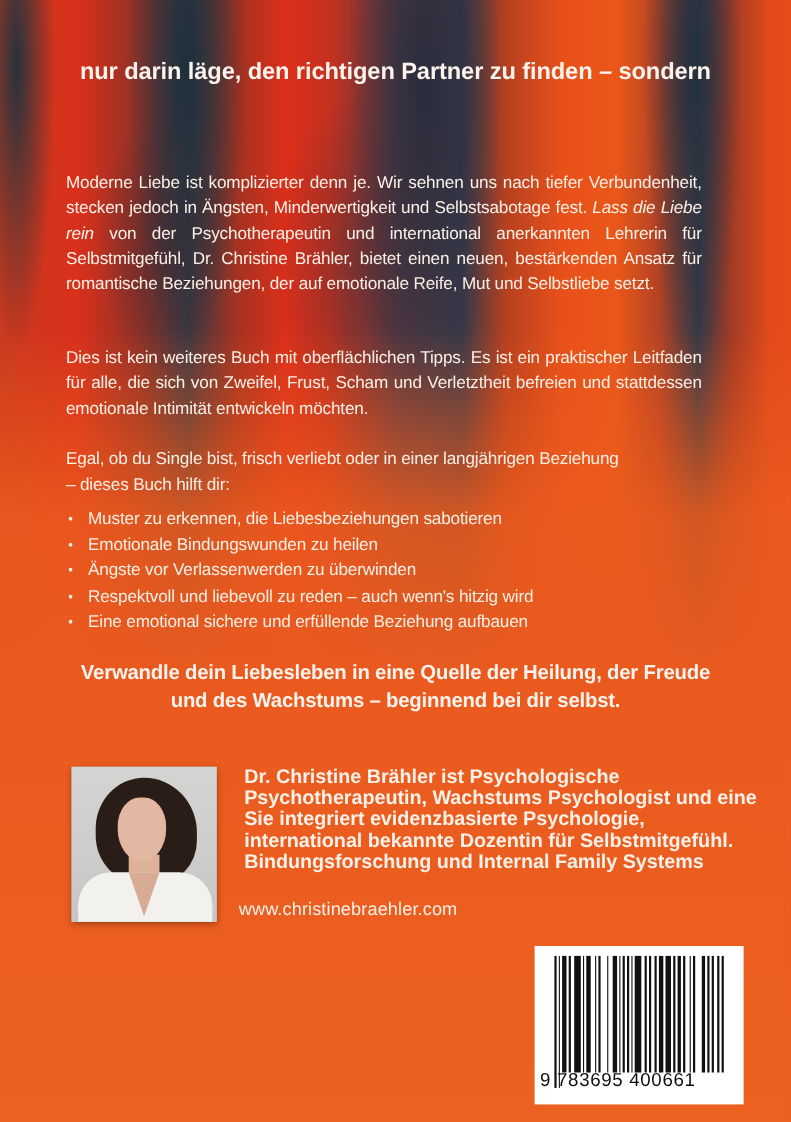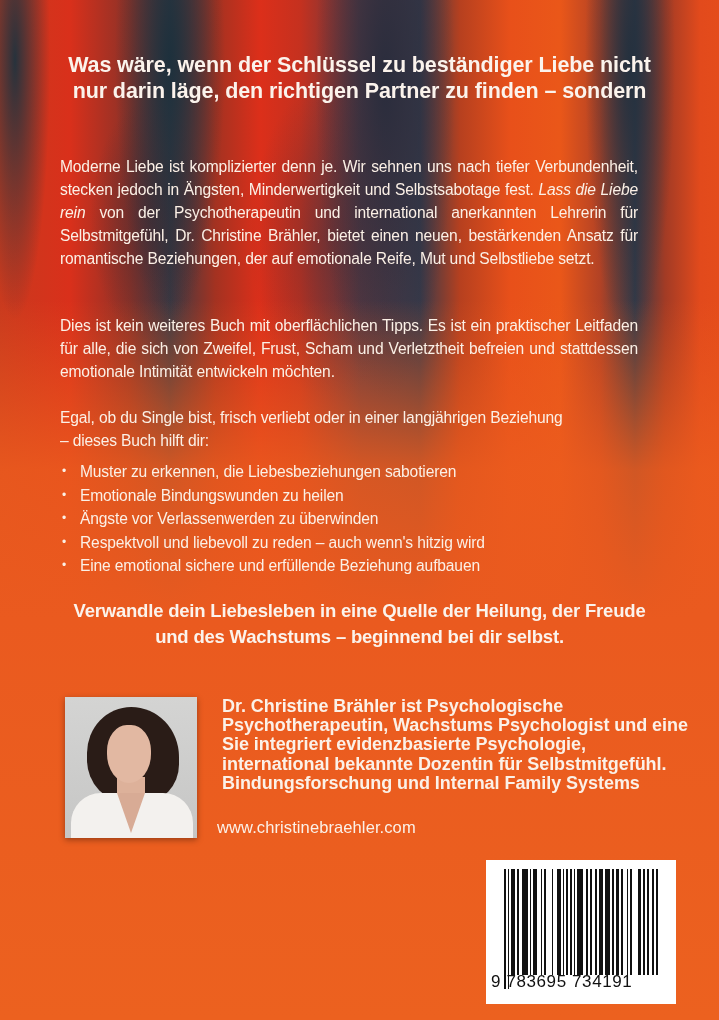--- a/index.html
+++ b/index.html
@@ -119,21 +119,20 @@
     }
   </style>
 </head>
 <body>
 
 <div class="bg"></div>
 
 <div class="content">
 
   <div class="hero">
-    <div>Was wäre, wenn der Schlüssel zu beständiger Liebe nicht</div>
     <div>nur darin läge, den richtigen Partner zu finden – sondern</div>
   </div>
 
   <p class="para p1" style="margin:0"><span>Moderne Liebe ist komplizierter denn je. Wir sehnen uns nach tiefer Verbundenheit, stecken jedoch in Ängsten, Minderwertigkeit und Selbstsabotage fest. </span><em>Lass die Liebe rein</em><span> von der Psychotherapeutin und international anerkannten Lehrerin für Selbstmitgefühl, Dr. Christine Brähler, bietet einen neuen, bestärkenden Ansatz für romantische Beziehungen, der auf emotionale Reife, Mut und Selbstliebe setzt.</span></p>
 
   <p class="para p2" style="margin:0">Dies ist kein weiteres Buch mit oberflächlichen Tipps. Es ist ein praktischer Leitfaden für alle, die sich von Zweifel, Frust, Scham und Verletztheit befreien und stattdessen emotionale Intimität entwickeln möchten.</p>
 
   <div class="para p3">
     <div>Egal, ob du Single bist, frisch verliebt oder in einer langjährigen Beziehung</div>
     <div>– dieses Buch hilft dir:</div>
@@ -229,15 +228,15 @@
         <span class="short" style="width: 1.83529px; background: transparent;"></span>
         <span class="short" style="width: 1.83529px; background: rgb(17, 17, 17);"></span>
         <span class="short" style="width: 1.83529px; background: transparent;"></span>
         <span class="short" style="width: 1.83529px; background: rgb(17, 17, 17);"></span>
         <span class="short" style="width: 3.67059px; background: transparent;"></span>
         <span class="short" style="width: 1.83529px; background: rgb(17, 17, 17);"></span>
         <span class="tall" style="width: 1.83529px; background: transparent;"></span>
         <span class="short" style="width: 1.83529px; background: rgb(17, 17, 17);"></span>
         <span class="tall" style="width: 1.83529px; background: transparent;"></span>
       </div>
-    <div class="barcode-num">9 783695 734191</div>
+    <div class="barcode-num">9 783695 400661</div>
   </div>
 </div>
 
 </body></html>

